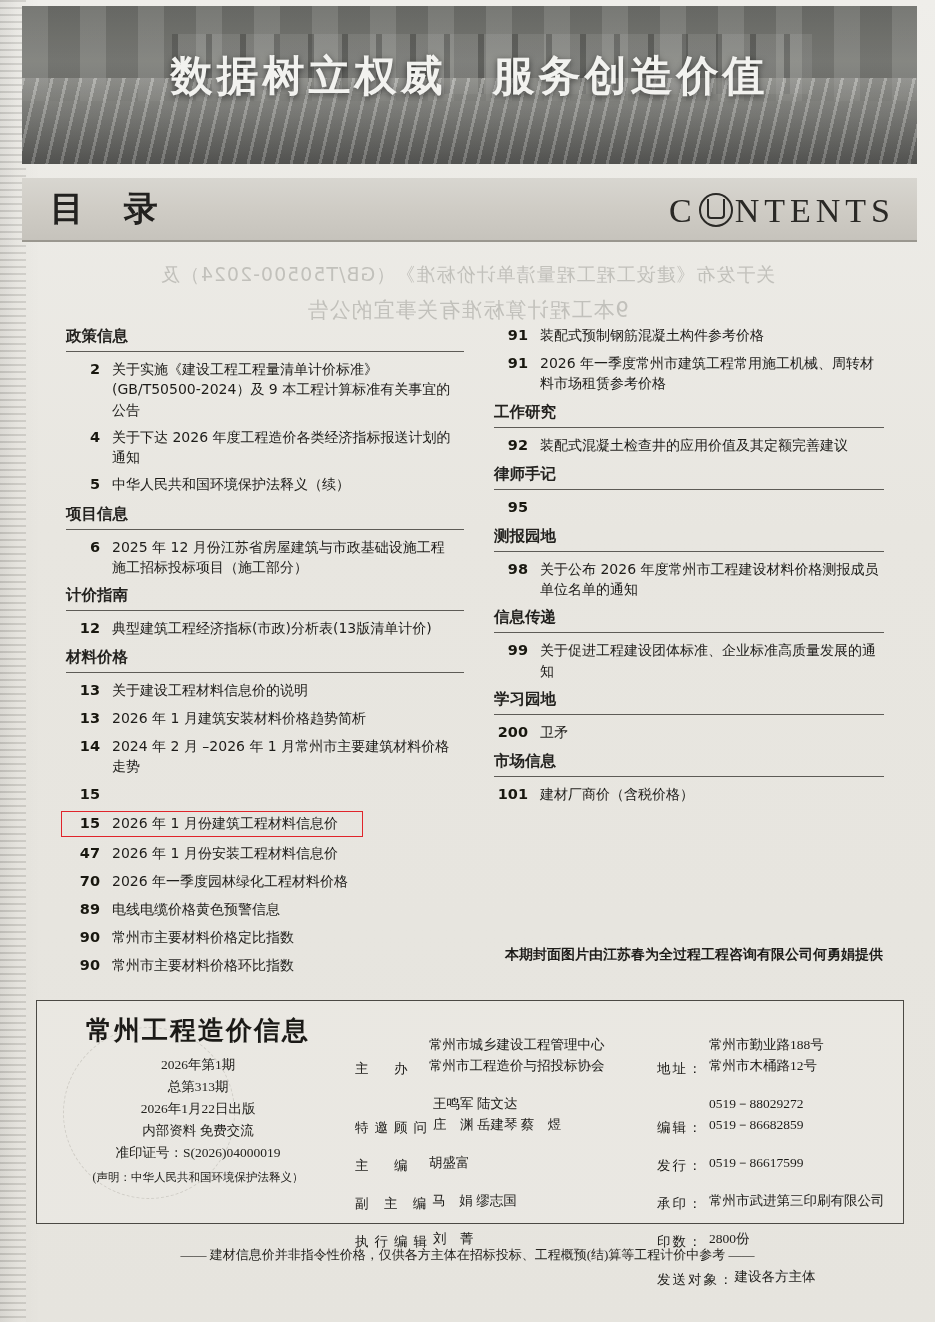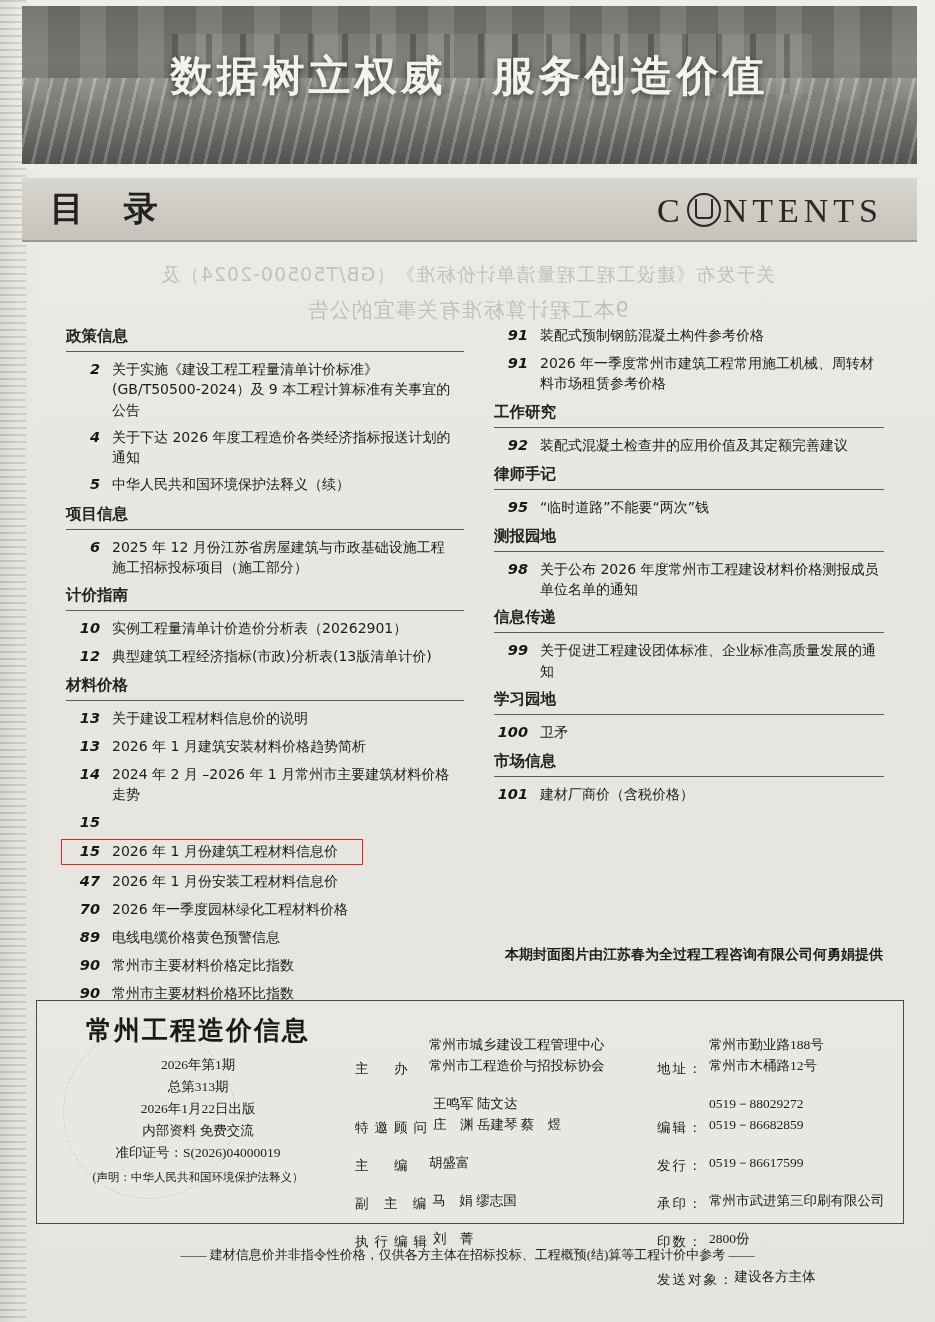--- a/index.html
+++ b/index.html
@@ -95,21 +95,21 @@
     background: linear-gradient(180deg, #d8d6d0 0%, #cfccc5 50%, #c6c3bc 100%);
     border-bottom: 2px solid #9a978f;
   }
   .mulu {
     position: absolute; left: 28px; top: 8px;
     font-size: 34px; font-weight: 700; letter-spacing: 14px;
     color: #22211f;
     font-family: "DejaVu Sans", "Liberation Sans", sans-serif;
   }
   .contents-word {
-    position: absolute; right: 34px; top: 10px;
+    position: absolute; right: 22px; top: 10px;
     font-size: 34px; letter-spacing: 5px; color: #2a2926;
     font-family: "Liberation Serif", serif;
   }
   .contents-word .o-logo {
     display:inline-block; width: 30px; height: 30px; border: 2px solid #2a2926;
     border-radius: 50%; position: relative; top: 5px; margin: 0 2px;
   }
   .contents-word .o-logo::after {
     content:""; position:absolute; left: 6px; top: 4px; width: 14px; height: 18px;
     border: 2px solid #2a2926; border-top: none; border-radius: 0 0 4px 4px;
@@ -168,21 +168,20 @@
     line-height: 1.45;
   }
   .entry .pg {
     flex: 0 0 34px;
     text-align: right;
     padding-right: 12px;
     font-weight: 700;
     font-size: 14.5px;
     color: #18170f;
     font-family: "DejaVu Sans", "Liberation Sans", sans-serif;
-    font-style: italic;
   }
   .entry .txt {
     flex: 1;
     font-size: 14px;
     color: #1d1c19;
     font-family: "DejaVu Sans", "Liberation Sans", sans-serif;
   }
   .entry.highlight {
     outline: 1.6px solid #e0242a;
     margin-left: -4px;
@@ -302,24 +301,20 @@
           <div class="pg">5</div>
           <div class="txt">中华人民共和国环境保护法释义（续）</div>
         </div>
         <div class="sec-title">项目信息</div>
         <div class="entry">
           <div class="pg">6</div>
           <div class="txt">2025 年 12 月份江苏省房屋建筑与市政基础设施工程施工招标投标项目（施工部分）</div>
         </div>
         <div class="sec-title">计价指南</div>
         <div class="entry">
-          <div class="pg">10</div>
-          <div class="txt">实例工程量清单计价造价分析表（20262901）</div>
-        </div>
-        <div class="entry">
           <div class="pg">12</div>
           <div class="txt">典型建筑工程经济指标(市政)分析表(13版清单计价)</div>
         </div>
         <div class="sec-title">材料价格</div>
         <div class="entry">
           <div class="pg">13</div>
           <div class="txt">关于建设工程材料信息价的说明</div>
         </div>
         <div class="entry">
           <div class="pg">13</div>
@@ -367,35 +362,34 @@
           <div class="txt">2026 年一季度常州市建筑工程常用施工机械、周转材料市场租赁参考价格</div>
         </div>
         <div class="sec-title">工作研究</div>
         <div class="entry">
           <div class="pg">92</div>
           <div class="txt">装配式混凝土检查井的应用价值及其定额完善建议</div>
         </div>
         <div class="sec-title">律师手记</div>
         <div class="entry">
           <div class="pg">95</div>
-          <div class="txt">“临时道路”不能要“两次”钱</div>
         </div>
         <div class="sec-title">测报园地</div>
         <div class="entry">
           <div class="pg">98</div>
           <div class="txt">关于公布 2026 年度常州市工程建设材料价格测报成员单位名单的通知</div>
         </div>
         <div class="sec-title">信息传递</div>
         <div class="entry">
           <div class="pg">99</div>
           <div class="txt">关于促进工程建设团体标准、企业标准高质量发展的通知</div>
         </div>
         <div class="sec-title">学习园地</div>
         <div class="entry">
-          <div class="pg">100</div>
+          <div class="pg">200</div>
           <div class="txt">卫矛</div>
         </div>
         <div class="sec-title">市场信息</div>
         <div class="entry">
           <div class="pg">101</div>
           <div class="txt">建材厂商价（含税价格）</div>
         </div>
       </div>
     <div class="cover-note">本期封面图片由江苏春为全过程工程咨询有限公司何勇娟提供</div>
   </div>

